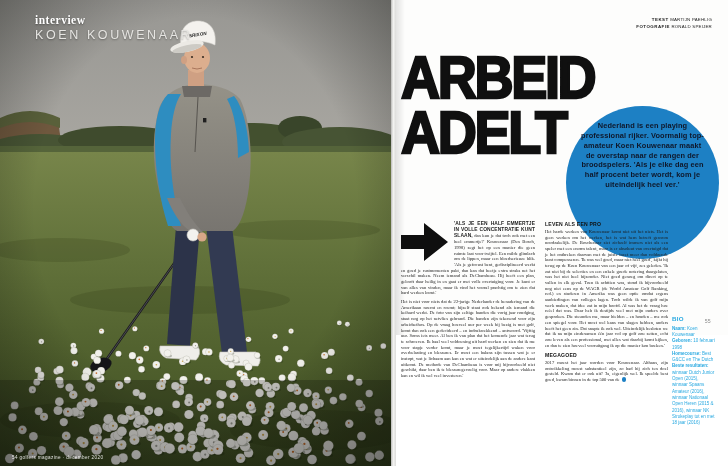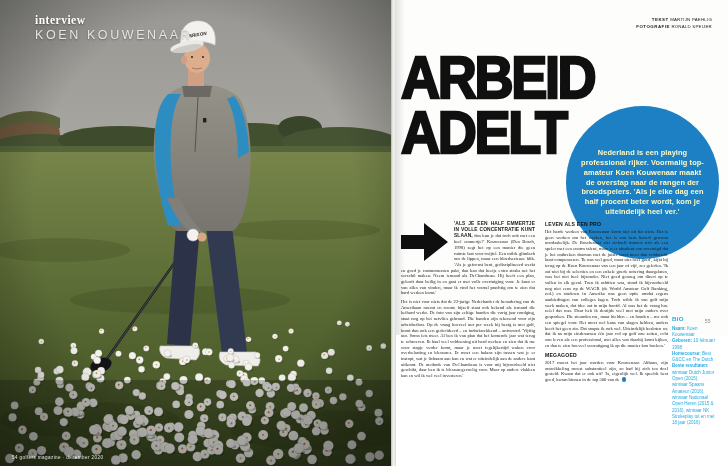--- a/index.html
+++ b/index.html
@@ -25,21 +25,21 @@
 
   .credits{position:absolute;top:17px;right:16px;text-align:right;font-size:4.4px;
            line-height:1.5;color:#222;letter-spacing:.2px;}
   .credits .cr-label{font-weight:bold;letter-spacing:.5px;}
 
   .headline{position:absolute;top:50px;left:5px;margin:0;color:#101010;
             font-size:57px;line-height:.93;font-weight:bold;letter-spacing:-2.5px;
             -webkit-text-stroke:2.3px #101010;transform:scale(.95,1.04);transform-origin:left top;}
 
   .intro-circle{position:absolute;top:106px;right:9px;width:153px;height:153px;border-radius:50%;
-      background:#1d80c4;color:#fef9c3;display:flex;align-items:center;justify-content:center;
+      background:#1d80c4;color:#0f172a;display:flex;align-items:flex-start;justify-content:center;
       text-align:center;box-sizing:border-box;padding:15px;}
   .intro-circle p{margin:0;font-weight:bold;font-size:7.4px;line-height:1.33;letter-spacing:.1px;}
 
   .article{position:absolute;top:221px;left:5px;width:312px;display:flex;gap:10px;}
   .col{font-family:"Liberation Serif",serif;font-size:4.6px;line-height:1.24;color:#1c1c1c;
        text-align:justify;}
   .col1{width:134px;}
   .col2{width:123px;}
   .col p{margin:0 0 3px 0;}
   .lead-in{font-family:"Liberation Sans",sans-serif;font-weight:bold;font-size:4.9px;letter-spacing:.1px;}

